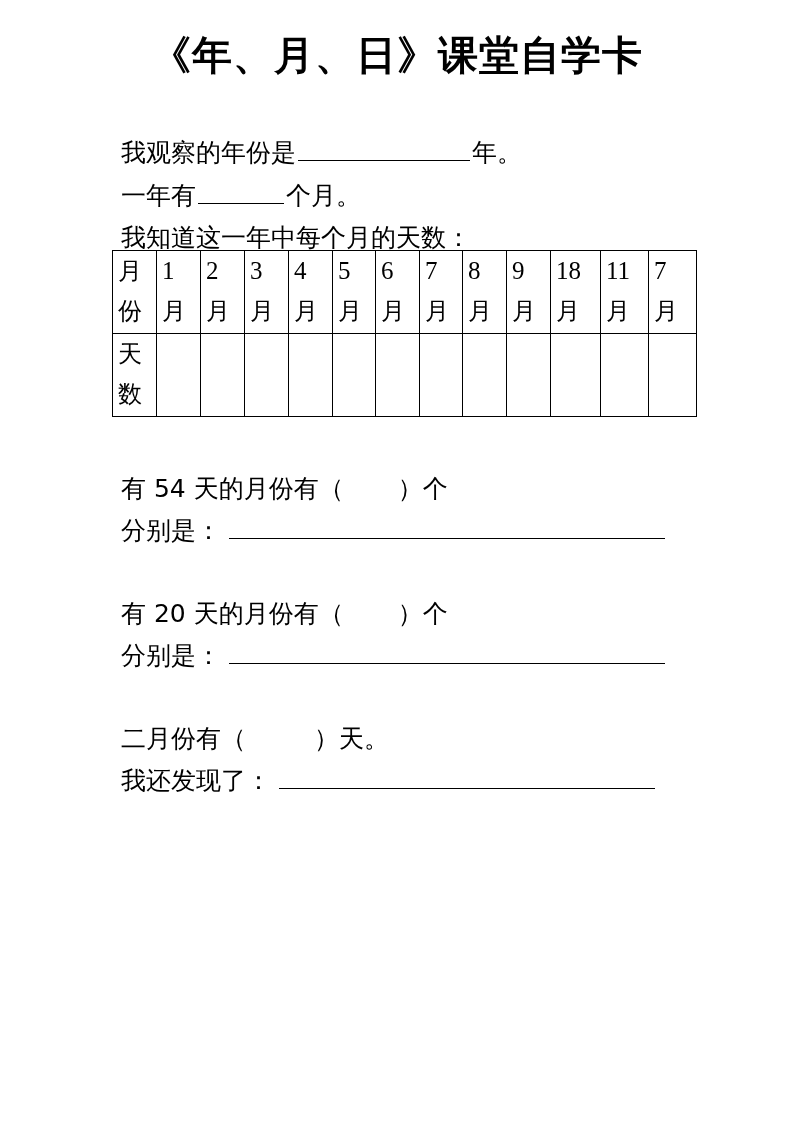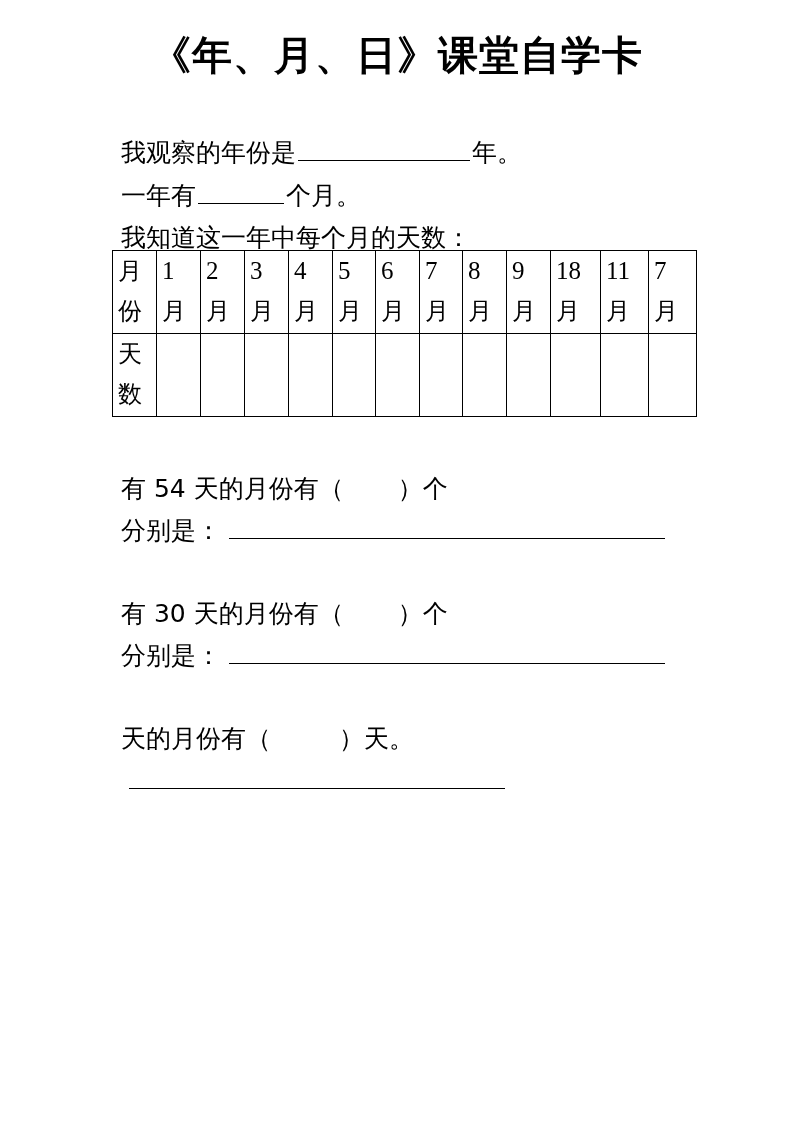--- a/index.html
+++ b/index.html
@@ -129,24 +129,24 @@
   </table>
 
 <div class="line" style="top:464px;">
   <span>有 54 天的月份有（</span><span class="paren-gap" style="width:54px;"></span><span>）个</span>
 </div>
 <div class="line" style="top:506px;">
   <span>分别是：</span><span class="blank" style="width:436px; margin-left:8px;"></span>
 </div>
 
 <div class="line" style="top:589px;">
-  <span>有 30 天的月份有（</span><span class="paren-gap" style="width:54px;"></span><span>）个</span>
+  <span>有 20 天的月份有（</span><span class="paren-gap" style="width:54px;"></span><span>）个</span>
 </div>
 <div class="line" style="top:631px;">
   <span>分别是：</span><span class="blank" style="width:436px; margin-left:8px;"></span>
 </div>
 
 <div class="line" style="top:714px;">
-  <span>天的月份有（</span><span class="paren-gap" style="width:68px;"></span><span>）天。</span>
+  <span>二月份有（</span><span class="paren-gap" style="width:68px;"></span><span>）天。</span>
 </div>
 <div class="line" style="top:756px;">
-  <span class="blank" style="width:376px; margin-left:8px;"></span>
+  <span>我还发现了：</span><span class="blank" style="width:376px; margin-left:8px;"></span>
 </div>
 
 </body></html>

